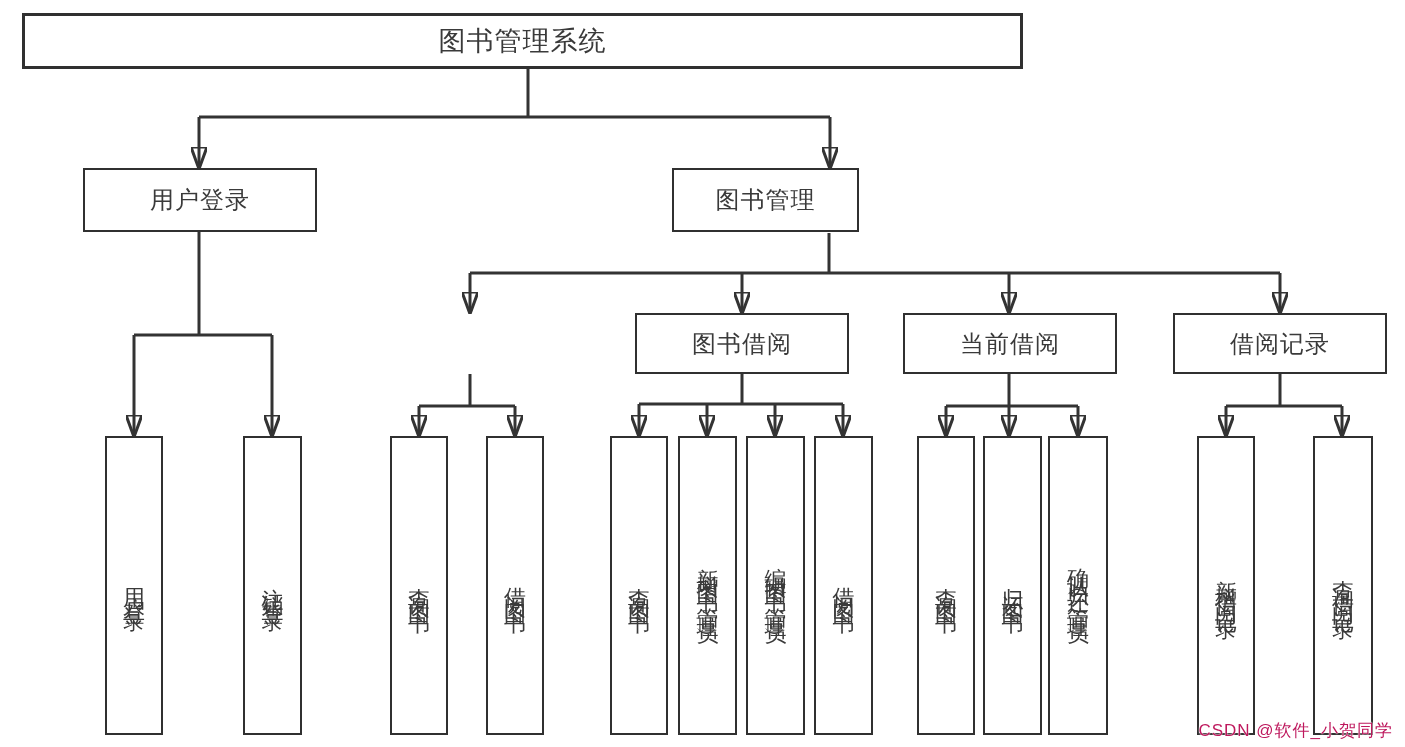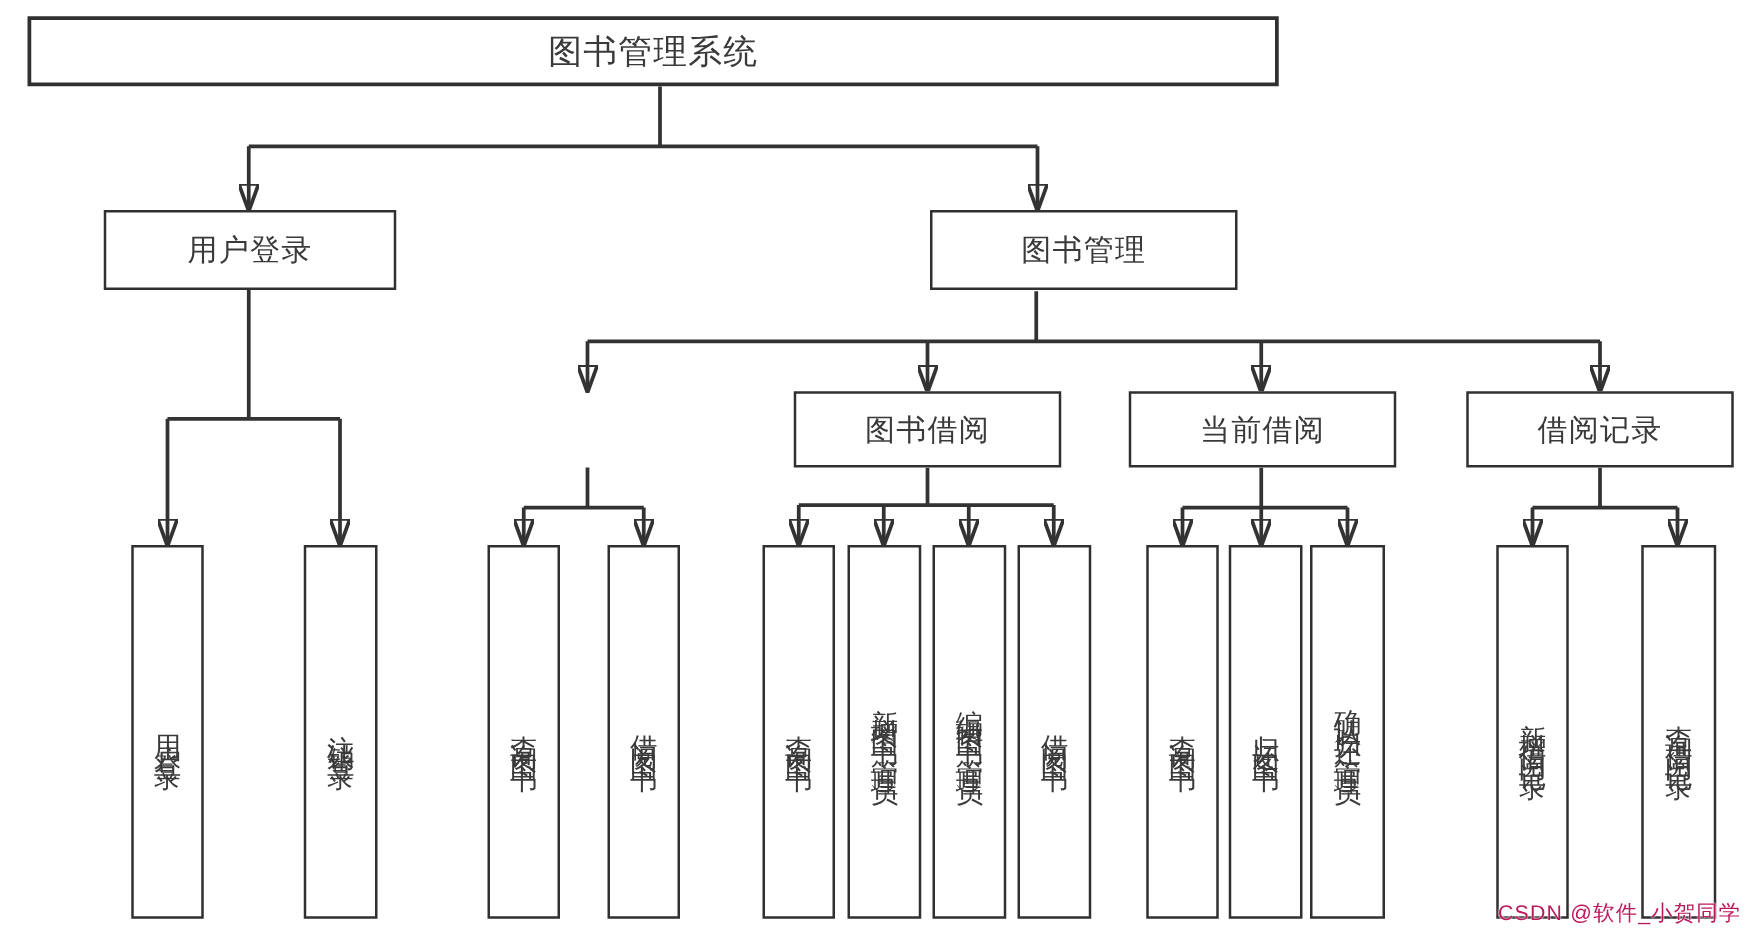--- a/index.html
+++ b/index.html
@@ -103,21 +103,21 @@
     </g>
   </svg>
 
   <div class="box root" style="left:22px;top:13px;width:1001px;height:56px">
     <span>图书管理系统</span>
   </div>
 
   <div class="box lvl2" style="left:83px;width:234px">
     <span>用户登录</span>
   </div>
-  <div class="box lvl2" style="left:744px;width:246px">
+  <div class="box lvl2" style="left:672px;width:187px">
     <span>图书管理</span>
   </div>
 
   <div class="box lvl3" style="left:903px;width:214px">
     <span>当前借阅</span>
   </div>
   <div class="box lvl3" style="left:635px;width:214px">
     <span>图书借阅</span>
   </div>
   <div class="box lvl3" style="left:1173px;width:214px">

